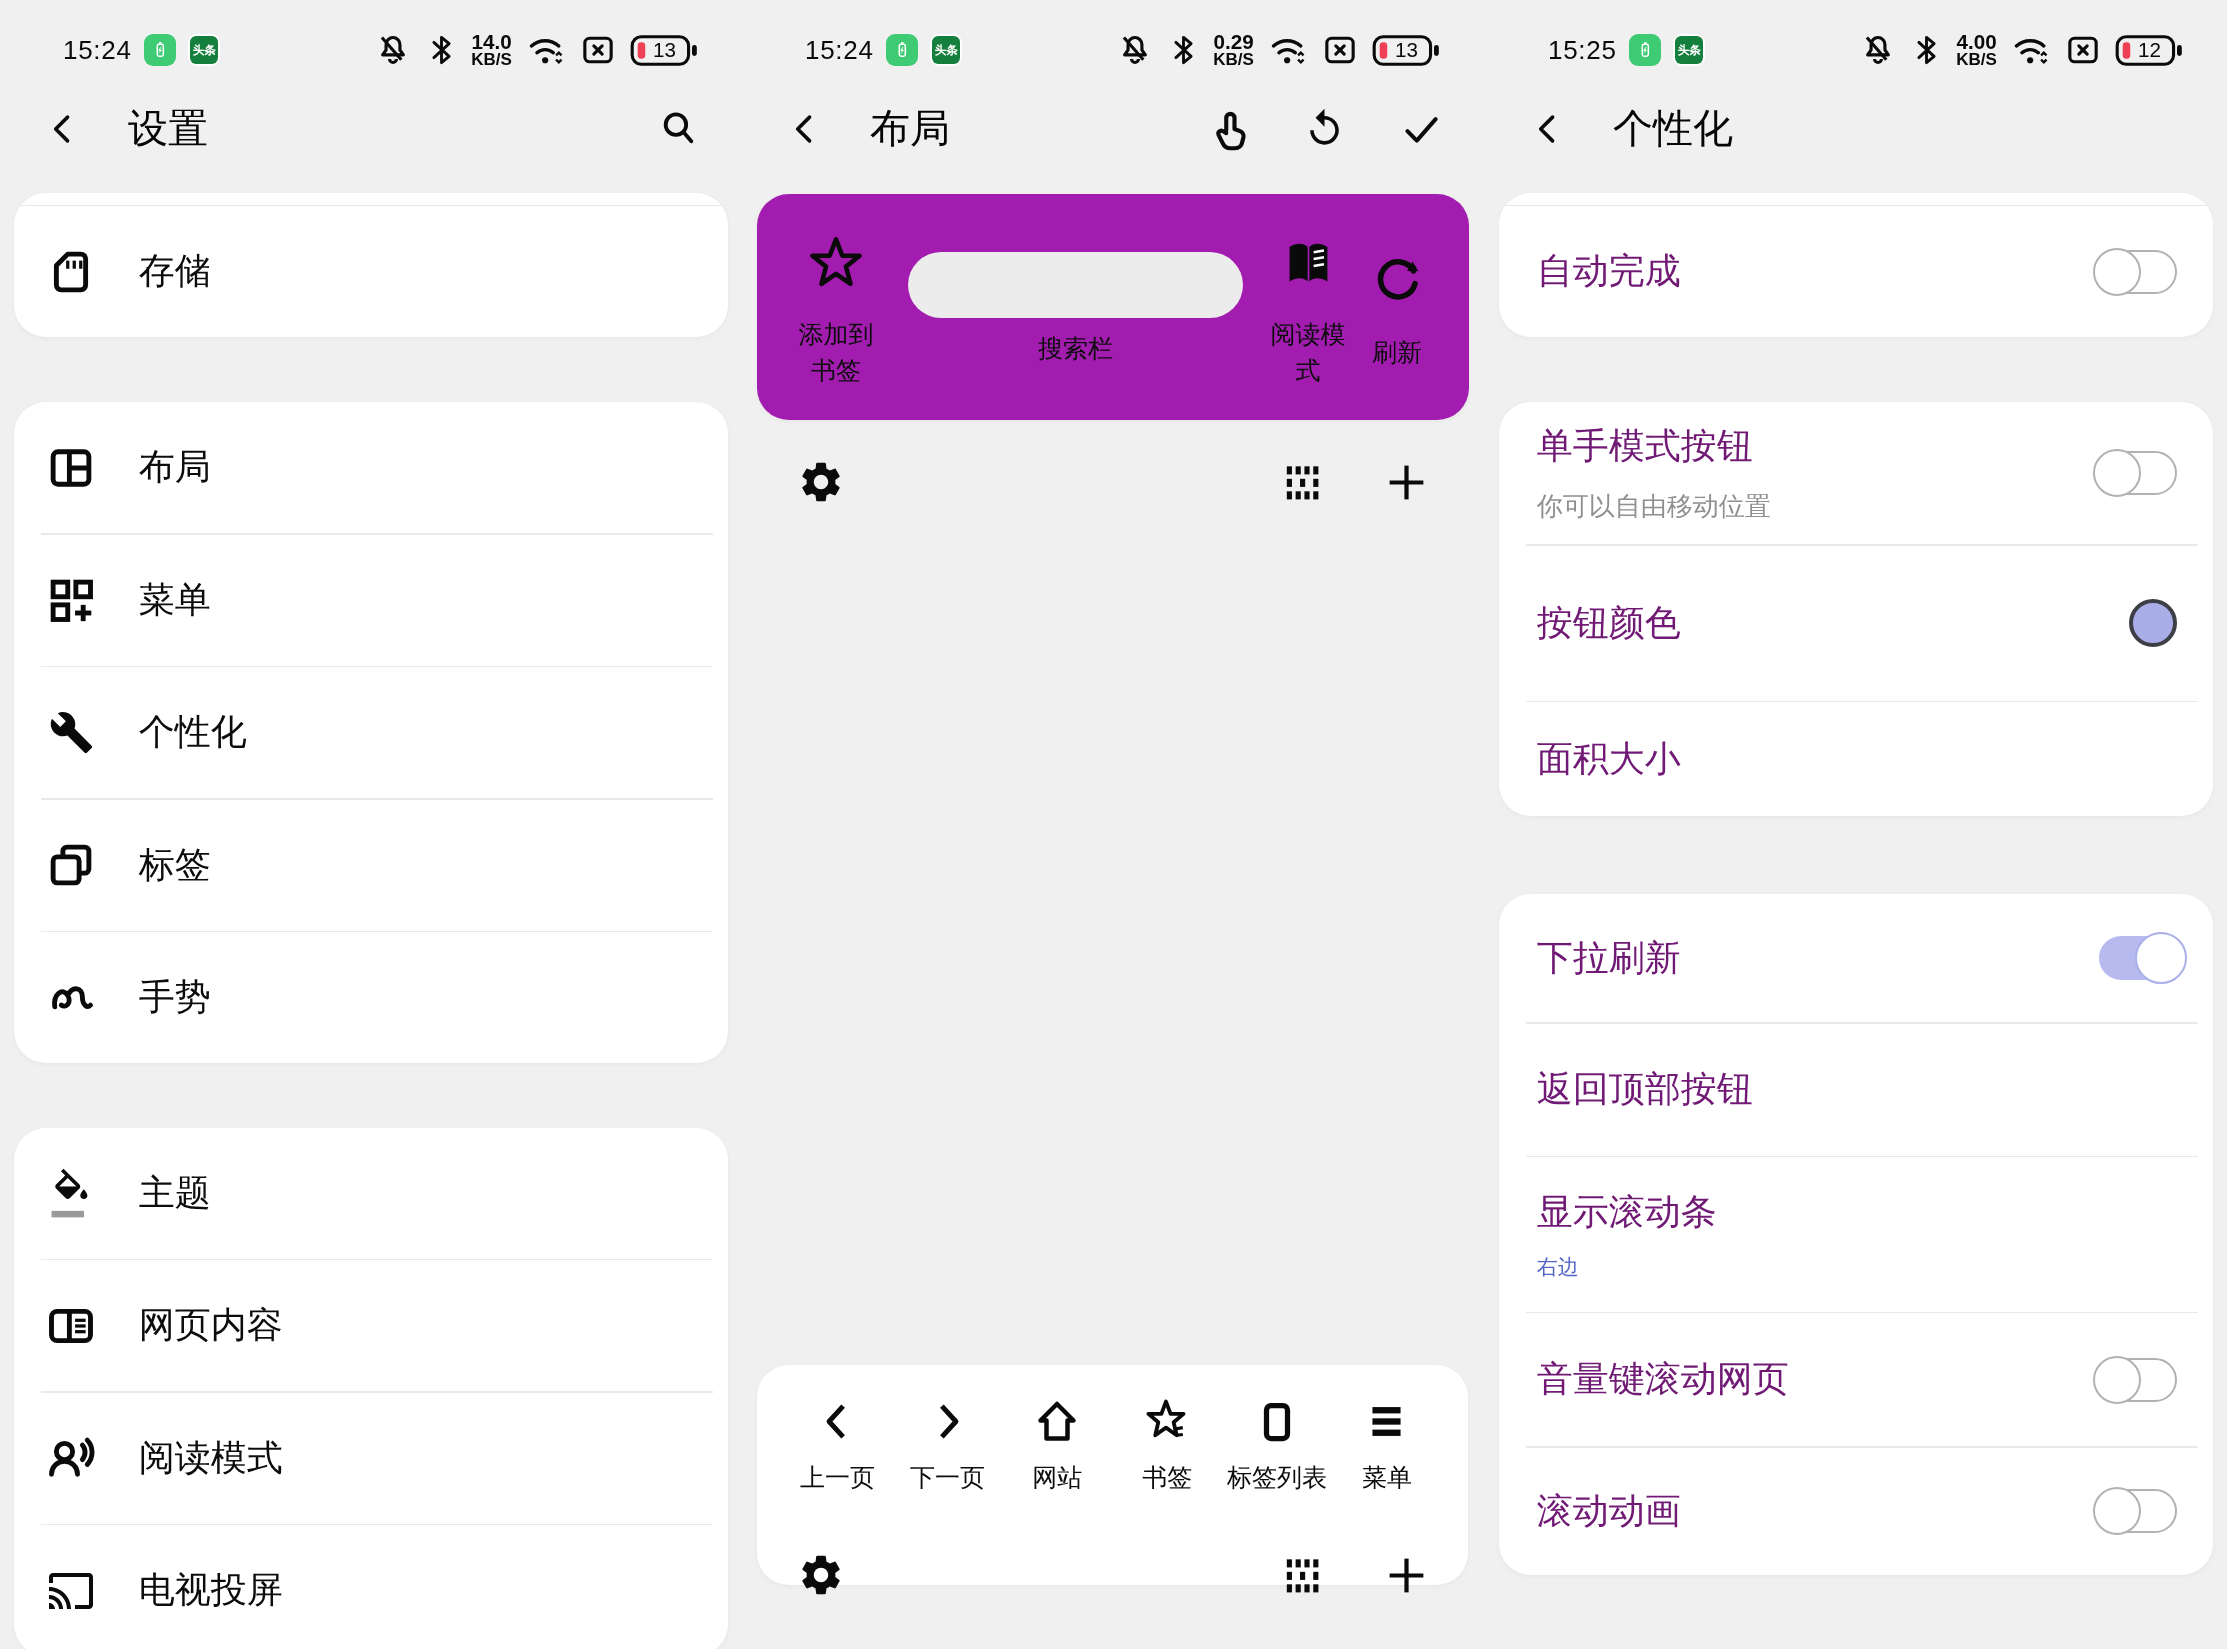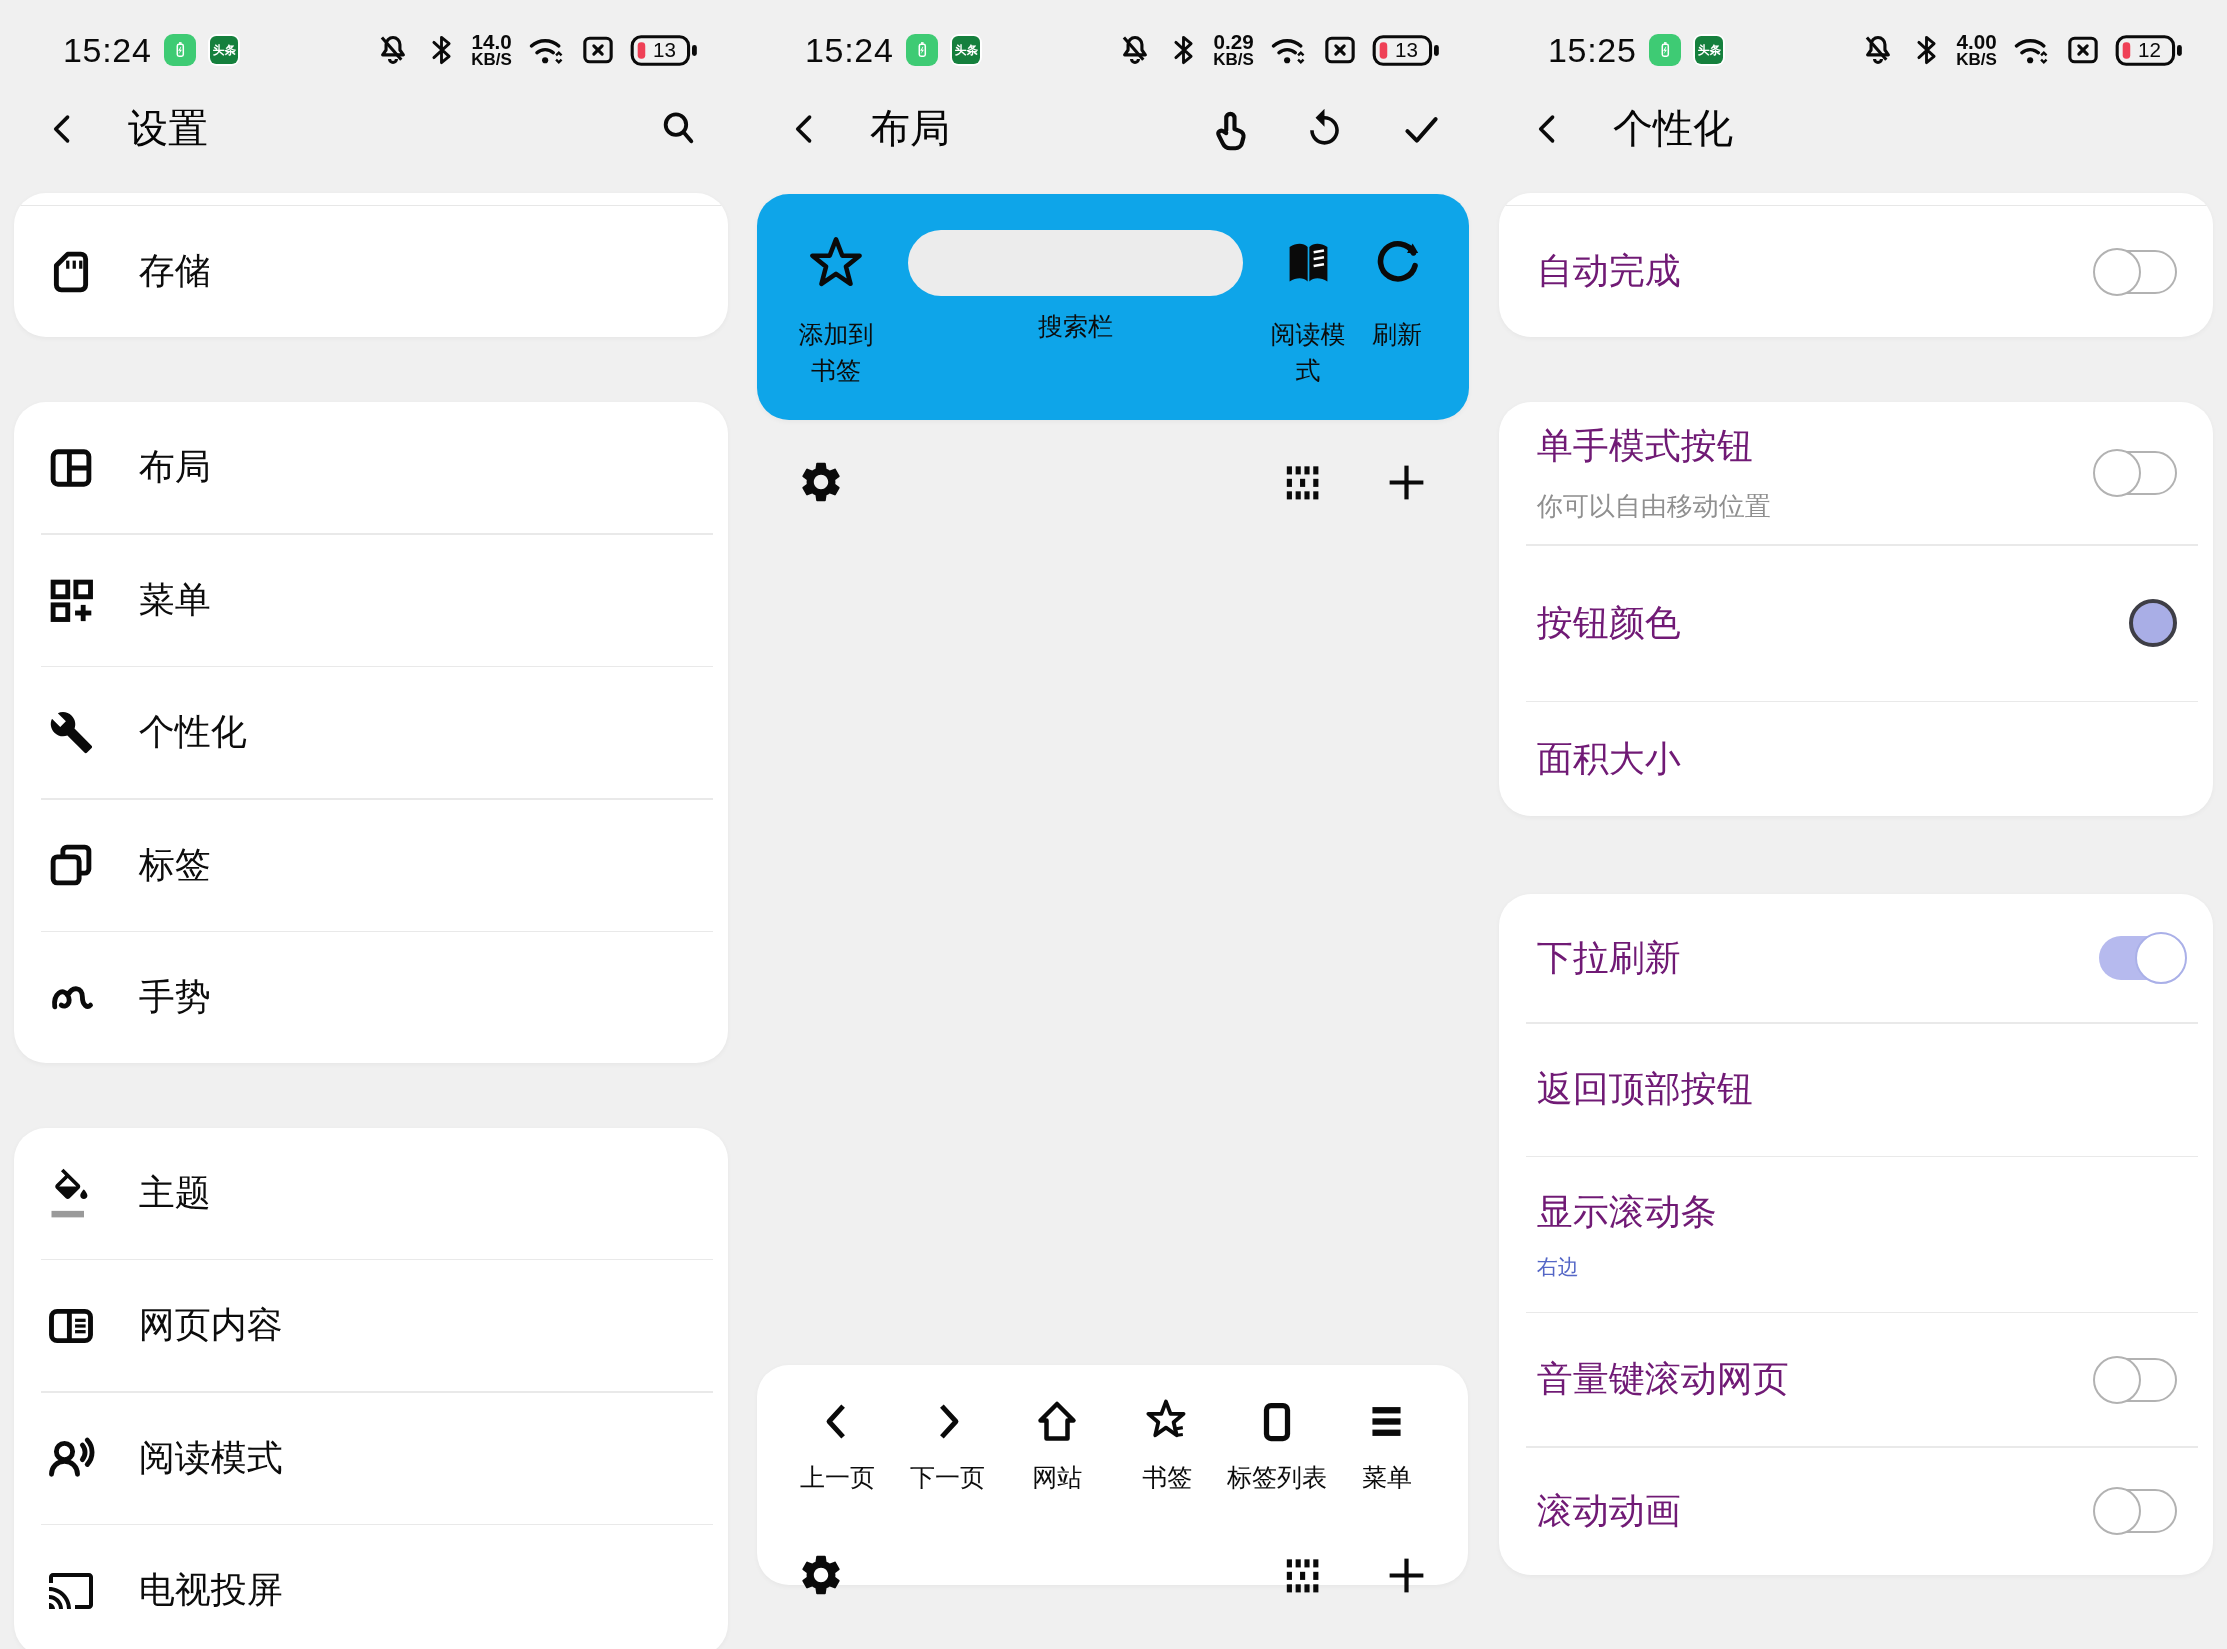--- a/index.html
+++ b/index.html
@@ -10,21 +10,21 @@
     color:#101010;
     overflow:hidden;
     -webkit-font-smoothing:antialiased;
   }
   .screen{position:relative;width:2227px;height:1650px;}
   .panel{position:absolute;top:0;width:742px;height:1650px;overflow:hidden;}
   #p1{left:0;} #p2{left:742px;} #p3{left:1485px;}
 
   
   .statusbar{height:82px;display:flex;align-items:center;padding:18px 43px 0 63px;box-sizing:border-box;gap:12.4px;}
-  .sb-time{font-size:34px;letter-spacing:0.7px;color:#0a0a0a;}
+  .sb-time{font-size:26px;letter-spacing:0.7px;color:#0a0a0a;}
   .sb-badge{width:32px;height:32px;border-radius:9px;display:flex;align-items:center;justify-content:center;flex:0 0 auto;}
   .sb-badge.green{background:#3ecb74;}
   .sb-badge.tt{background:#ffffff;padding:2.1px;box-sizing:border-box;}
   .tt-in{width:100%;height:100%;background:#15803d;border-radius:6.2px;display:flex;align-items:center;justify-content:center;color:#fff;font-size:11.7px;font-weight:bold;letter-spacing:0;}
   .sb-spacer{flex:1;}
   .sb-right{display:flex;align-items:center;gap:13.7px;}
   .sb-speed{text-align:center;line-height:0.95;font-weight:bold;color:#0a0a0a;}
   .sb-speed .v{font-size:20.6px;display:block;}
   .sb-speed .u{font-size:17px;display:block;}
   .sicon{display:block;}
@@ -38,22 +38,22 @@
   
   .card{background:#ffffff;border-radius:32px;margin:0 13.7px;box-shadow:0 1.4px 5.5px rgba(0,0,0,0.04);overflow:hidden;}
   .card-cut{height:12.4px;border-bottom:1.4px solid #e7e7e7;}
   .mt26{margin-top:18px;} .mt94{margin-top:65px;} .mt114{margin-top:78px;}
   .row{display:flex;align-items:center;height:131px;padding:0 30px;box-sizing:border-box;}
   .ric{width:55px;display:flex;align-items:center;justify-content:center;flex:0 0 auto;}
   .rlabel{margin-left:40px;font-size:36px;color:#0c0c0c;}
   .divider{height:1.4px;background:#e9e9e9;margin:0 15px 0 27.5px;}
 
   
-  .topcard{margin:19px 15px 0;background:#0ea5e9;border-radius:32px;box-shadow:0 1.4px 5.5px rgba(0,0,0,0.04);
-           padding:27.5px 27.5px 32px;box-sizing:border-box;display:flex;align-items:flex-start;}
+  .topcard{margin:19px 15px 0;background:#a21caf;border-radius:32px;box-shadow:0 1.4px 5.5px rgba(0,0,0,0.04);
+           padding:27.5px 27.5px 32px;box-sizing:border-box;display:flex;align-items:center;}
   .tc-col{display:flex;flex-direction:column;align-items:center;}
   .tc-icon{height:82px;display:flex;align-items:center;justify-content:center;}
   .tc-label{font-size:25px;line-height:1.45;text-align:center;margin-top:12.4px;color:#0c0c0c;}
   .w130{width:89px;} .w150{width:103px;}
   .tc-pillcol{flex:1;margin:0 20.6px;display:flex;flex-direction:column;align-items:center;}
   .pill{width:100%;height:66px;background:#ececec;border-radius:33px;margin-top:8.2px;}
   .gearrow{display:flex;align-items:center;padding:0 55px;margin-top:38px;}
   .gr-right{margin-left:auto;display:flex;align-items:center;gap:59px;}
   .toolbar{position:absolute;left:15px;right:16.5px;top:1365px;height:220px;background:#fff;border-radius:32px;
            box-shadow:0 1.4px 5.5px rgba(0,0,0,0.04);display:flex;justify-content:space-between;

